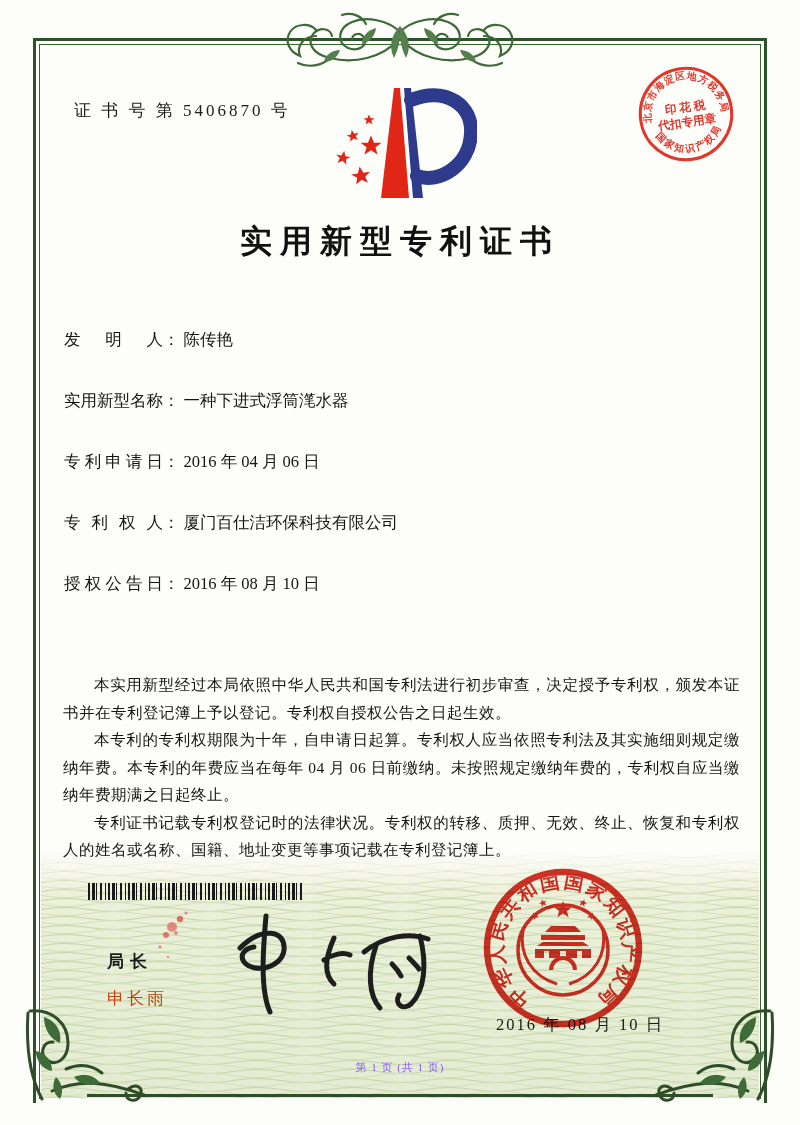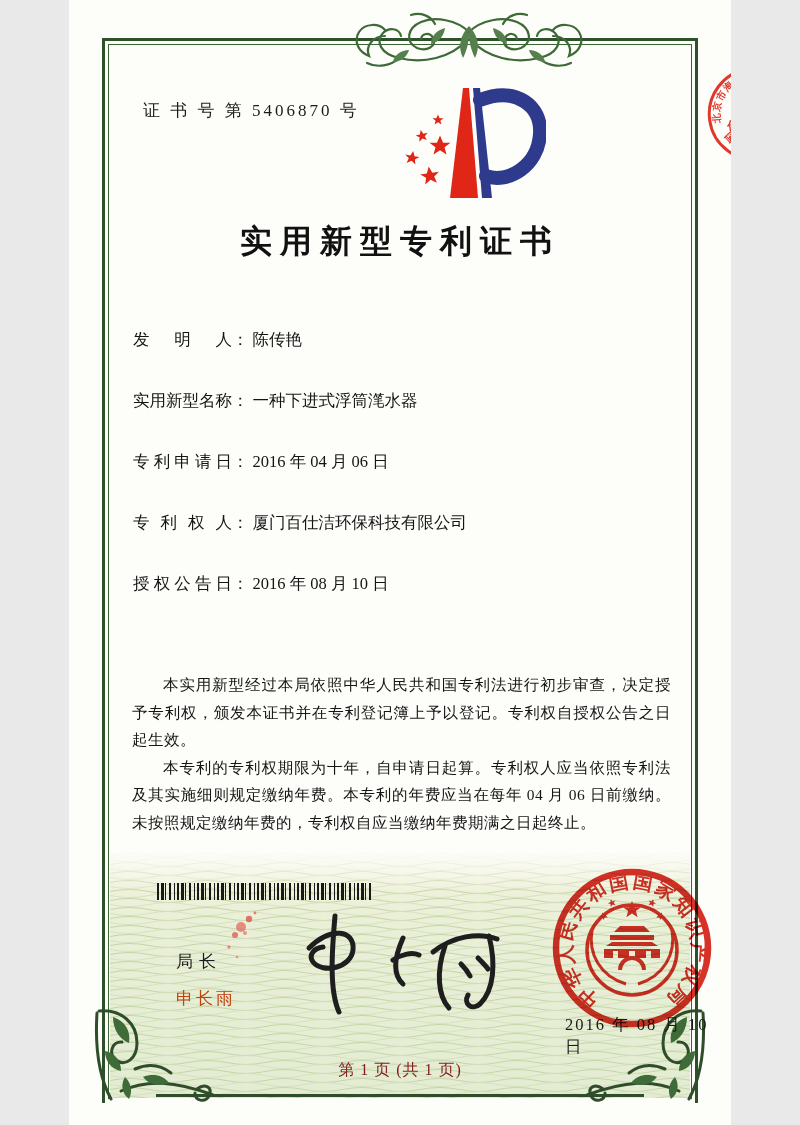--- a/index.html
+++ b/index.html
@@ -1,19 +1,19 @@
 <!DOCTYPE html>
 <html><head>
 <meta charset="utf-8">
 <style>
   * { margin:0; padding:0; box-sizing:border-box; }
   html,body { background:#e9e9e9; }
   body { font-family:"Liberation Serif","DejaVu Serif",serif; }
   #cert {
-    position:relative; width:662px; height:1125px; margin:0 auto;
+    position:relative; width:800px; height:1125px; margin:0 auto;
     background:#fdfdfa; overflow:hidden;
   }
 
   
   .frame-outer {
     position:absolute; left:33px; top:38px; right:33px; bottom:22px;
     border:3px solid #2e512b; border-bottom:none;
   }
   .frame-inner {
     position:absolute; left:39px; top:44px; right:39px; bottom:26px;
@@ -49,38 +49,38 @@
   .field-colon { display:inline-block; }
   .field-value { display:inline-block; margin-left:4px; }
 
   
   .body-text { position:absolute; left:63px; right:60px; top:671px; color:#151515; }
   .body-text p { font-size:15.5px; line-height:27.5px; text-indent:2em;
     text-align:justify; letter-spacing:.5px; }
 
   
   .director-label { position:absolute; left:107px; top:950px; font-size:17px;
-    letter-spacing:6px; color:#1b1b1b; }
+    letter-spacing:6px; color:#1b1b1b;font-weight:bold; }
   .director-name  { position:absolute; left:107px; top:987px; font-size:17px;
     letter-spacing:3px; color:#c2410c; }
   .signature { position:absolute; left:212px; top:908px; width:235px; height:115px; }
   .ink-smudge { position:absolute; left:142px; top:905px; width:60px; height:70px; }
   .office-seal { position:absolute; left:473px; top:858px; width:180px; height:180px;
     mix-blend-mode:multiply; opacity:.95; }
   .issue-date { position:absolute; left:496px; top:1014px; font-size:16.5px;
     letter-spacing:2px; color:#1a1a1a; }
   .barcode { position:absolute; left:88px; top:883px; width:214px; height:17px;
     background:repeating-linear-gradient(90deg,
       #191919 0 2px, transparent 2px 4px,
       #191919 4px 7px, transparent 7px 8px,
       #191919 8px 9px,  transparent 9px 12px,
       #191919 12px 14px, transparent 14px 17px,
       #191919 17px 18px, transparent 18px 20px); }
   .page-number { position:absolute; left:0; top:1060px; width:100%;
-    text-align:center; font-size:16px; letter-spacing:1px; color:#7f1d1d; }
+    text-align:center; font-size:11px; letter-spacing:1px; color:#8b5cf6; }
 </style>
 </head>
 <body>
 
 <div id="cert">
 
   <div class="band">
     <svg width="718" height="247" viewBox="0 0 718 247" preserveAspectRatio="none">
       <defs>
         <linearGradient id="bandbg" x1="0" y1="0" x2="0" y2="1">
@@ -216,20 +216,21 @@
       <span class="field-label">专利权人</span><span class="field-colon">：</span><span class="field-value">厦门百仕洁环保科技有限公司</span>
     </div>
     <div class="field-row">
       <span class="field-label">授权公告日</span><span class="field-colon">：</span><span class="field-value">2016 年 08 月 10 日</span>
     </div>
   </div>
 
   <div class="body-text">
     <p>本实用新型经过本局依照中华人民共和国专利法进行初步审查，决定授予专利权，颁发本证书并在专利登记簿上予以登记。专利权自授权公告之日起生效。</p>
     <p>本专利的专利权期限为十年，自申请日起算。专利权人应当依照专利法及其实施细则规定缴纳年费。本专利的年费应当在每年 04 月 06 日前缴纳。未按照规定缴纳年费的，专利权自应当缴纳年费期满之日起终止。</p>
+    <p>专利证书记载专利权登记时的法律状况。专利权的转移、质押、无效、终止、恢复和专利权人的姓名或名称、国籍、地址变更等事项记载在专利登记簿上。</p>
   </div>
 
   <div class="barcode"></div>
 
   <svg class="ink-smudge" viewBox="0 0 60 70">
     <g fill="#e03a3a">
       <circle cx="38" cy="14" r="3.2" opacity=".7"></circle>
       <circle cx="30" cy="22" r="5" opacity=".55"></circle>
       <circle cx="24" cy="30" r="3" opacity=".65"></circle>
       <circle cx="34" cy="28" r="2" opacity=".5"></circle>

